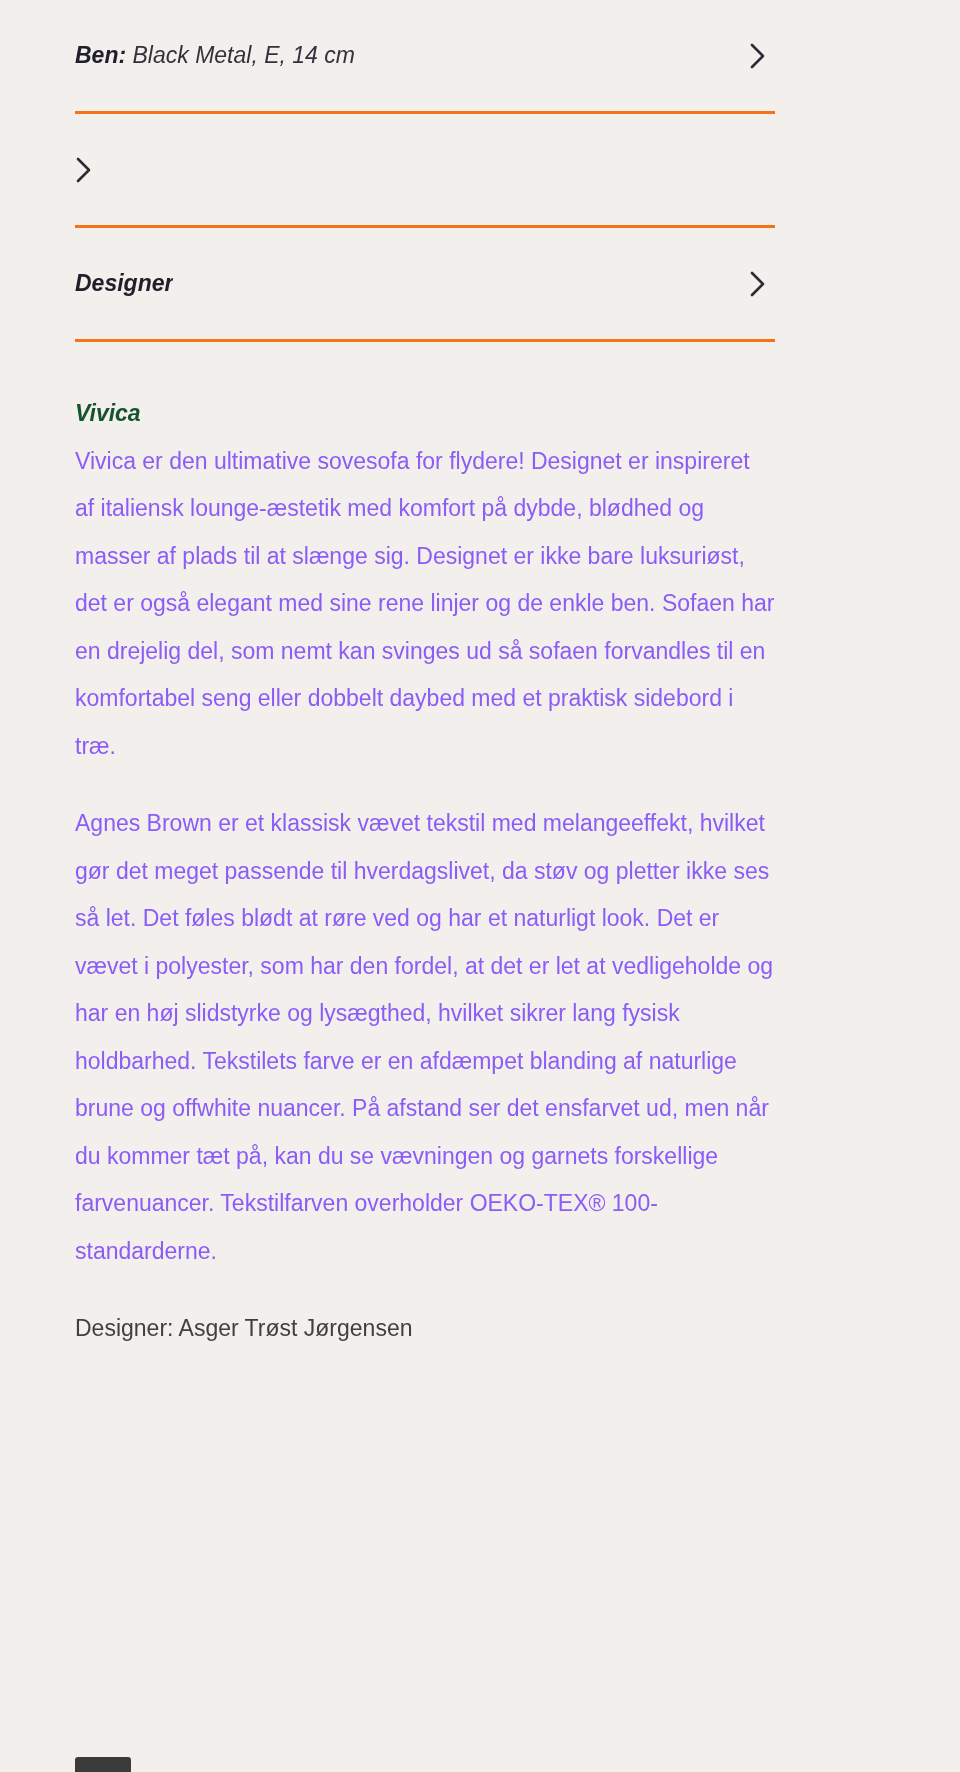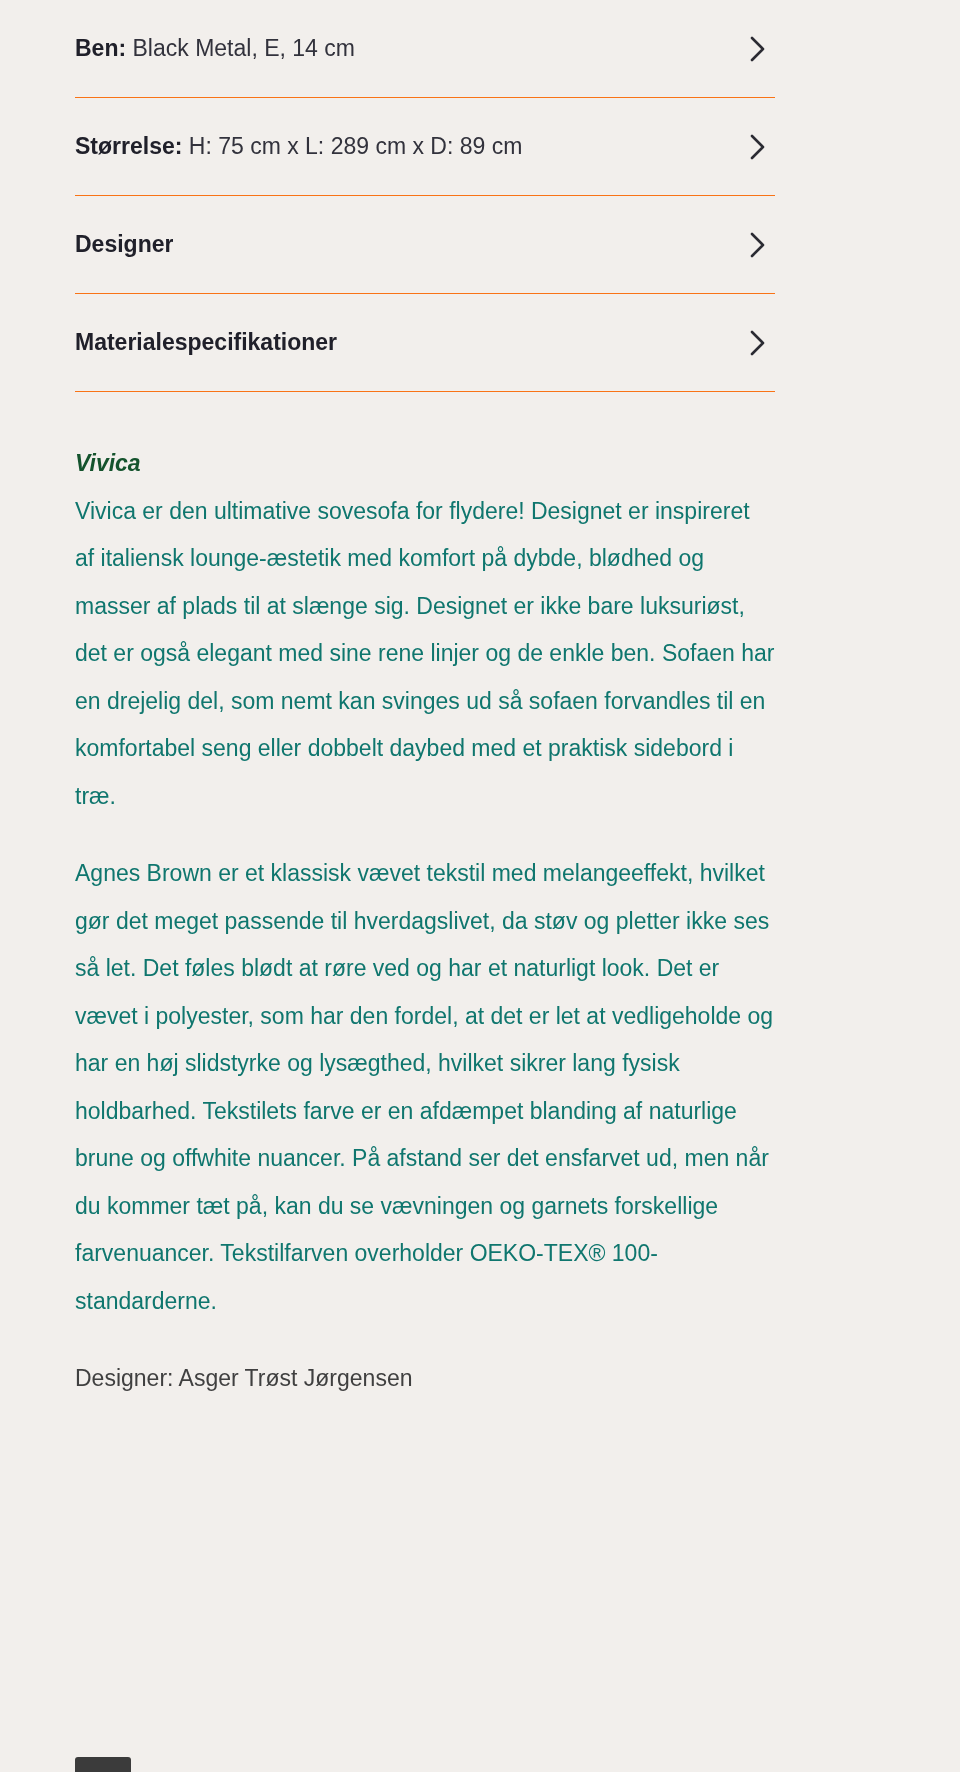--- a/index.html
+++ b/index.html
@@ -12,27 +12,28 @@
     color: #32323c;
     position: relative;
     overflow: hidden;
   }
   .container {
     margin-left: 75px;
     width: 700px;
   }
   .accordion { padding-top: 0; }
   .accordion-row {
-    height: 98px;
+    height: 114px;
     display: flex;
     align-items: center;
     justify-content: space-between;
-    border-bottom: 1px solid #f97316;
+    border-bottom: 3px solid #f97316;
     cursor: pointer;
     font-size: 23px;
+    font-style: italic;
   }
   .row-text { white-space: nowrap; overflow: hidden; }
   .row-label { font-weight: 700; color: #20202a; }
   .row-value { color: #32323c; }
   .chevron {
     flex: 0 0 auto;
     width: 18px;
     height: 28px;
     display: flex;
     align-items: center;
@@ -46,21 +47,21 @@
     font-weight: 700;
     color: #14532d;
     line-height: 47.5px;
     margin: 0;
     font-style: italic;
   }
   .desc-para {
     font-size: 23px;
     line-height: 47.5px;
     margin: 0 0 30px 0;
-    color: #0f766e;
+    color: #8b5cf6;
   }
   .designer-line {
     font-size: 23px;
     line-height: 47.5px;
     margin: 0;
     color: #404040;
   }
   .cutoff-image-fragment {
     position: absolute;
     left: 75px;
@@ -83,51 +84,38 @@
         <span class="row-label">Ben:</span><span class="row-value"> Black Metal, E, 14 cm</span>
       </div>
       <span class="chevron">
         <svg width="16" height="26" viewBox="0 0 16 26">
             <polyline points="2,2 13,13 2,24" fill="none" stroke="#2b2b33" stroke-width="2.6" stroke-linecap="round" stroke-linejoin="round"></polyline>
           </svg>
       </span>
     </div>
 
     <div class="accordion-row">
-      <div class="row-text">
-        <span class="row-label">Størrelse:</span><span class="row-value"> H: 75 cm x L: 289 cm x D: 89 cm</span>
-      </div>
       <span class="chevron">
         <svg width="16" height="26" viewBox="0 0 16 26">
             <polyline points="2,2 13,13 2,24" fill="none" stroke="#2b2b33" stroke-width="2.6" stroke-linecap="round" stroke-linejoin="round"></polyline>
           </svg>
       </span>
     </div>
 
     <div class="accordion-row">
       <div class="row-text">
         <span class="row-label">Designer</span><span class="row-value"></span>
       </div>
       <span class="chevron">
         <svg width="16" height="26" viewBox="0 0 16 26">
             <polyline points="2,2 13,13 2,24" fill="none" stroke="#2b2b33" stroke-width="2.6" stroke-linecap="round" stroke-linejoin="round"></polyline>
           </svg>
       </span>
     </div>
 
-    <div class="accordion-row">
-      <div class="row-text">
-        <span class="row-label">Materialespecifikationer</span><span class="row-value"></span>
-      </div>
-      <span class="chevron">
-        <svg width="16" height="26" viewBox="0 0 16 26">
-            <polyline points="2,2 13,13 2,24" fill="none" stroke="#2b2b33" stroke-width="2.6" stroke-linecap="round" stroke-linejoin="round"></polyline>
-          </svg>
-      </span>
-    </div>
 
   </div>
 
   <div class="description">
     <p class="desc-title">Vivica</p>
     <p class="desc-para">Vivica er den ultimative sovesofa for flydere! Designet er inspireret af italiensk lounge-æstetik med komfort på dybde, blødhed og masser af plads til at slænge sig. Designet er ikke bare luksuriøst, det er også elegant med sine rene linjer og de enkle ben. Sofaen har en drejelig del, som nemt kan svinges ud så sofaen forvandles til en komfortabel seng eller dobbelt daybed med et praktisk sidebord i træ.</p>
     <p class="desc-para">Agnes Brown er et klassisk vævet tekstil med melangeeffekt, hvilket gør det meget passende til hverdagslivet, da støv og pletter ikke ses så let. Det føles blødt at røre ved og har et naturligt look. Det er vævet i polyester, som har den fordel, at det er let at vedligeholde og har en høj slidstyrke og lysægthed, hvilket sikrer lang fysisk holdbarhed. Tekstilets farve er en afdæmpet blanding af naturlige brune og offwhite nuancer. På afstand ser det ensfarvet ud, men når du kommer tæt på, kan du se vævningen og garnets forskellige farvenuancer. Tekstilfarven overholder OEKO-TEX® 100-standarderne.</p>
     <p class="designer-line">Designer: Asger Trøst Jørgensen</p>
   </div>
 

